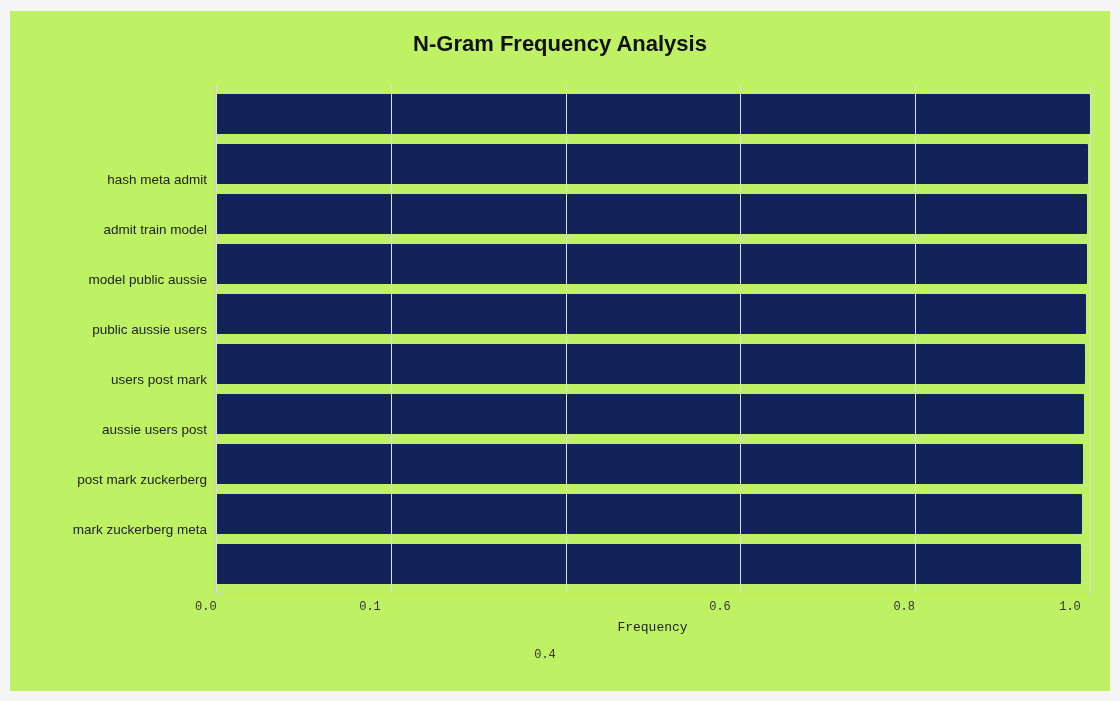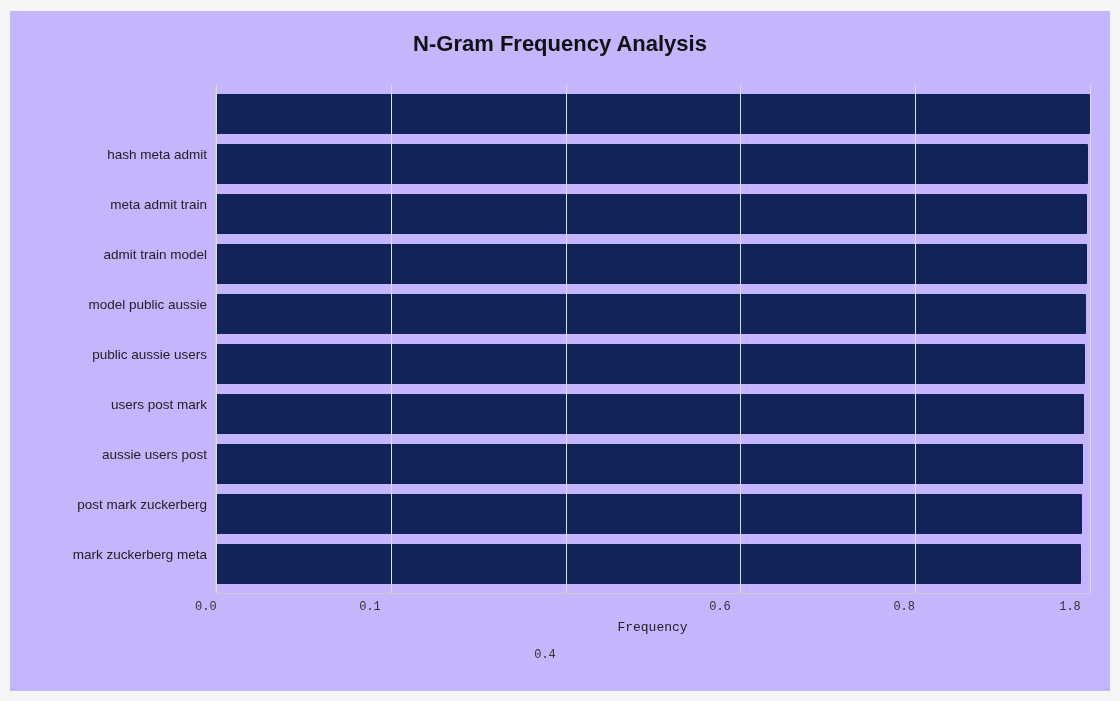--- a/index.html
+++ b/index.html
@@ -12,21 +12,21 @@
       background: #f5f5f5;
       font-family: Arial, sans-serif;
       width: 1120px;
       height: 701px;
       display: flex;
       align-items: center;
       justify-content: center;
     }
 
     .chart-container {
-      background: #c4b5fd;
+      background: #bef264;
       width: 1100px;
       height: 680px;
       padding: 20px 20px 60px 20px;
       position: relative;
     }
 
     .chart-title {
       text-align: center;
       font-size: 22px;
       font-weight: bold;
@@ -143,21 +143,20 @@
     }
   </style>
 </head>
 <body>
 
 <div class="chart-container">
   <div class="chart-title">N-Gram Frequency Analysis</div>
   <div class="chart-area">
     <div class="y-axis-labels" id="y-labels">
         <div class="y-label">hash meta admit</div>
-        <div class="y-label">meta admit train</div>
         <div class="y-label">admit train model</div>
         <div class="y-label">model public aussie</div>
         <div class="y-label">public aussie users</div>
         <div class="y-label">users post mark</div>
         <div class="y-label">aussie users post</div>
         <div class="y-label">post mark zuckerberg</div>
         <div class="y-label">mark zuckerberg meta</div>
       </div>
     <div class="bars-and-x">
       <div class="bars-section" id="bars-section">
@@ -200,19 +199,19 @@
             <div class="bar" style="width: 99%; background: rgb(18, 35, 90);"></div>
           </div>
         </div>
       <div class="x-axis">
         <div class="x-tick-labels" id="x-ticks" style="position: relative; height: 20px;">
             <span class="x-tick" style="position: absolute; left: 0%; transform: translateX(-50%);">0.0</span>
             <span class="x-tick" style="position: absolute; left: 20%; transform: translateX(-50%);">0.1</span>
             <span class="x-tick" style="position: absolute; left: 40%; transform: translateX(-50%); margin-top: 48px;">0.4</span>
             <span class="x-tick" style="position: absolute; left: 60%; transform: translateX(-50%);">0.6</span>
             <span class="x-tick" style="position: absolute; left: 80%; transform: translateX(-50%); text-align: right;">0.8</span>
-            <span class="x-tick" style="position: absolute; left: 100%; transform: translateX(-50%);">1.8</span>
+            <span class="x-tick" style="position: absolute; left: 100%; transform: translateX(-50%);">1.0</span>
           </div>
         <div class="x-axis-label">Frequency</div>
       </div>
     </div>
   </div>
 </div>
 
 </body></html>

